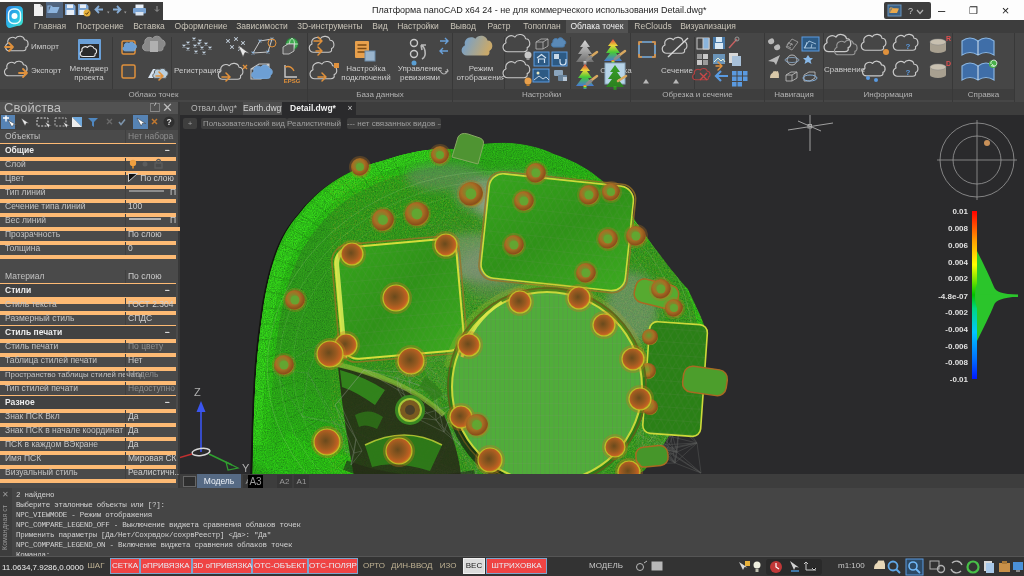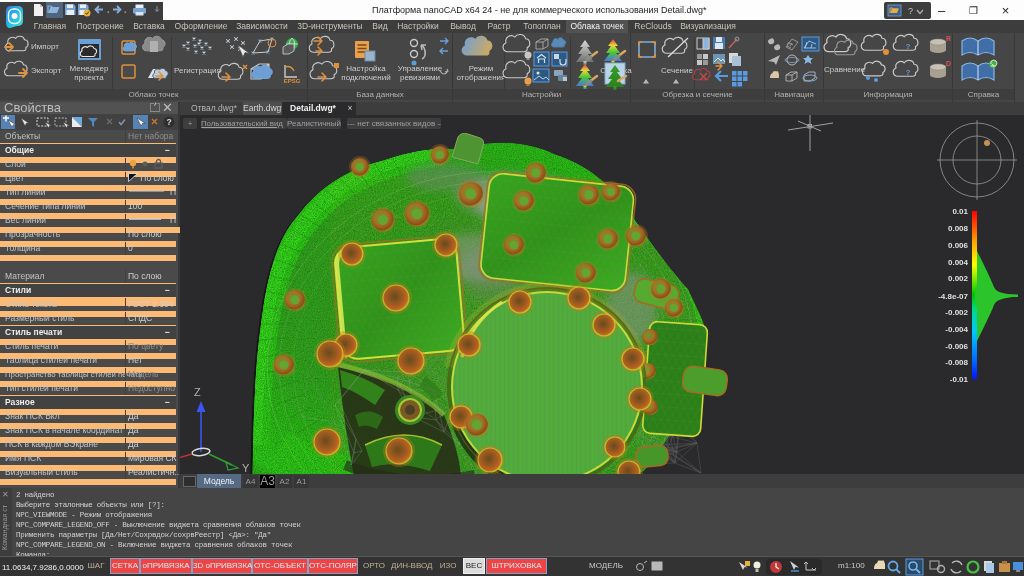--- a/index.html
+++ b/index.html
@@ -20,21 +20,21 @@
   #ribbon{left:0;top:33px;width:1024px;height:69px;background:#464646;}
   .rgroup{position:absolute;top:0;height:69px;border-right:1px solid #383838;}
   .rlabel{position:absolute;left:0;right:0;bottom:2px;height:11px;background:#3e3e3e;
       color:#b2b2b2;font-size:8px;text-align:center;line-height:11px;white-space:nowrap;}
   .btxt{position:absolute;font-size:8px;color:#cccccc;text-align:center;white-space:nowrap;}
   
   #props{left:0;top:102px;width:178px;height:386px;background:#4a4a4a;border-right:2px solid #383838;}
   #props-title{position:absolute;left:0;top:0;width:178px;height:12px;background:#525252;
       color:#bdbdbd;font-size:13px;line-height:12px;padding-left:4px;box-sizing:border-box;}
   #props-tools{position:absolute;left:0;top:12px;width:178px;height:16px;background:#414141;}
-  .prow{position:absolute;left:0;width:176px;height:13px;border-bottom:6px solid #fdba74;
+  .prow{position:absolute;left:0;width:176px;height:13px;border-bottom:4px solid #fdba74;
       font-size:8.5px;color:#c3c3c3;line-height:13px;}
   .prow .lab{position:absolute;left:5px;top:0;}
   .prow .val{position:absolute;left:128px;top:0;color:#cfcfcf;white-space:nowrap;}
   .prow .vline{position:absolute;left:125px;top:0;width:1px;height:13px;background:#404040;}
   .psec{background:#424242;font-weight:bold;color:#ededed;}
   .psec .minus{position:absolute;right:6px;top:0;font-weight:bold;}
   .gray{color:#8f8f8f !important;}
   
   #docbar{left:180px;top:102px;width:844px;height:13px;background:#3d3d3d;}
   .dtab{position:absolute;top:0;height:13px;line-height:13px;font-size:8.5px;color:#b5b5b5;text-align:center;overflow:hidden;}
@@ -540,21 +540,21 @@
 
 <div class="abs" id="docbar">
   <div class="dtab" style="left:6px;width:56px;">Отвал.dwg*</div>
   <div class="dtab" style="left:63px;width:40px;background:#4e4e4e;color:#d5d5d5;font-size:8.5px;">Earth.dwg*</div>
   <div class="dtab" style="left:102px;width:62px;background:#2a2a2c;color:#f0f0f0;font-weight:bold;">Detail.dwg*</div>
   <div class="dtab" style="left:164px;width:12px;background:#2a2a2c;color:#d0d0d0;">×</div>
 </div>
 
 <div class="abs" id="viewport">
   <div class="vbtn" style="left:3px;width:14px;text-align:center;padding:0;">+</div>
-  <div class="vbtn" style="left:21px;width:86px;padding:0;font-size:7.8px;text-decoration:underline;">Пользовательский вид</div>
+  <div class="vbtn" style="left:21px;width:86px;text-align:center;padding:0;font-size:7.8px;">Пользовательский вид</div>
   <div class="vbtn" style="left:107px;width:54px;text-align:center;padding:0;">Реалистичный</div>
   <div class="vbtn" style="left:167px;width:94px;text-align:center;padding:0;">--- нет связанных видов ---</div>
   <svg id="scene" width="844" height="359" style="position:absolute;left:0;top:0;">
       <defs>
 <radialGradient id="boltA" cx="0.45" cy="0.45" r="0.6">
   <stop offset="0" stop-color="#6a4a1c"></stop>
           <stop offset="0.5" stop-color="#9a5a20"></stop>
   <stop offset="0.78" stop-color="#c06022"></stop>
           <stop offset="1" stop-color="#caa81e"></stop>
 </radialGradient>
@@ -1092,21 +1092,21 @@
 <ellipse cx="804" cy="181" rx="9" ry="19" fill="#2bc52b"></ellipse>
 <path d="M797 136 C 803 148 810 162 814 172 C 816 177 822 179 838 180 L838 181.5 C 822 183 816 185 814 190 C 810 200 803 214 797 226 Z" fill="#2bc52b"></path>
 <rect x="797" y="179.5" width="41" height="2.5" fill="#2bc52b"></rect>
     </svg>
 </div>
 
 <div class="abs" id="sheetbar">
   <div style="position:absolute;left:3px;top:2px;width:11px;height:9px;background:#2e2e2e;border:1px solid #666;"></div>
   <div style="position:absolute;left:17px;top:0px;width:44px;height:14px;background:#566a84;color:#eef2f8;font-size:8.5px;text-align:center;line-height:14px;">Модель</div>
   <div class="dtab" style="left:63px;top:1px;width:15px;background:#363636;color:#9a9a9a;font-size:8px;">A4</div>
-  <div class="dtab" style="left:80px;top:1px;width:15px;background:#000000;color:#9a9a9a;font-size:12px;">A3</div>
+  <div class="dtab" style="left:68px;top:1px;width:15px;background:#000000;color:#9a9a9a;font-size:10px;">A3</div>
   <div class="dtab" style="left:97px;top:1px;width:15px;background:#363636;color:#9a9a9a;font-size:8px;">A2</div>
   <div class="dtab" style="left:114px;top:1px;width:15px;background:#363636;color:#9a9a9a;font-size:8px;">A1</div>
 </div>
 
 <div class="abs" id="cmd">
   <div id="cmdstrip">
       <div style="position:absolute;left:2px;top:2px;font-size:8px;">✕</div>
     <div style="position:absolute;left:-18px;top:36px;transform:rotate(-90deg);font-size:7px;white-space:nowrap;">Командная ст</div>
     </div>
   <div class="cline" style="top:3px;">2 найдено</div>

